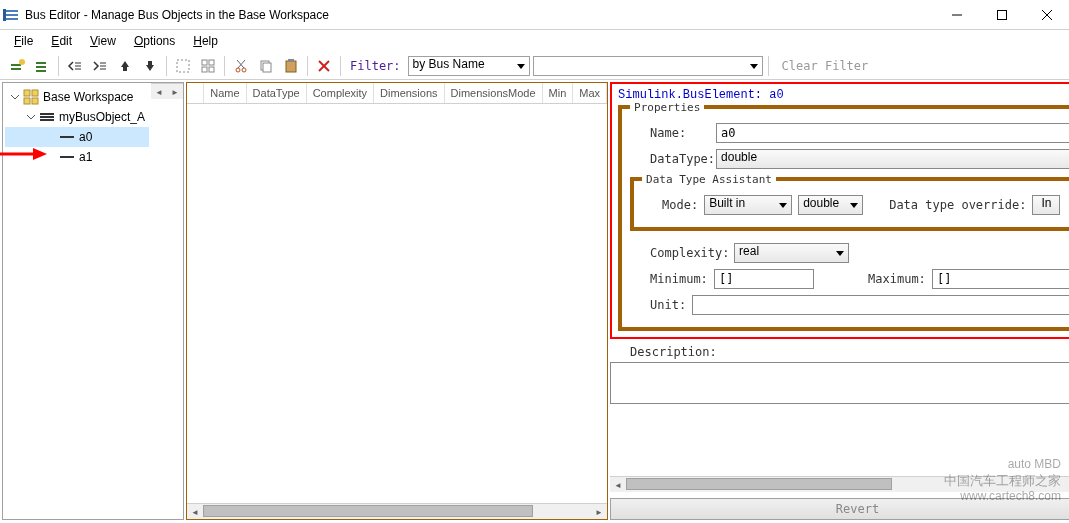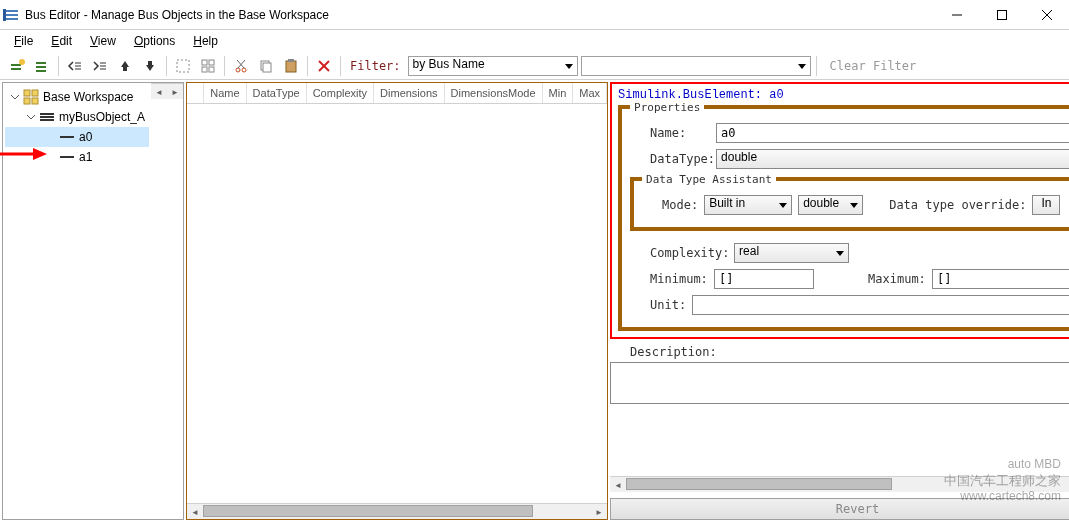--- a/index.html
+++ b/index.html
@@ -12,21 +12,21 @@
 .titlebar-controls { display: flex; }
 .titlebar-btn { width: 45px; height: 29px; display: flex; align-items: center; justify-content: center; cursor: pointer; }
 
 .menubar { display: flex; height: 22px; gap: 2px; padding: 2px 6px; align-items: flex-start; }
 .menubar-item { padding: 2px 8px; cursor: pointer; }
 .menubar-item u { text-decoration: underline; }
 
 .toolbar { display: flex; align-items: center; height: 28px; padding: 2px 6px; gap: 3px; border-bottom: 1px solid #d0d0d0; }
 .tb-btn { width: 22px; height: 22px; display: flex; align-items: center; justify-content: center; cursor: pointer; border: 1px solid transparent; }
 .tb-sep { width: 1px; height: 20px; background: #d0d0d0; margin: 0 2px; }
-.tb-label { margin: 0 4px; color: #7f1d1d; font-family: monospace; }
+.tb-label { margin: 0 4px; color: #4c1d95; font-family: monospace; }
 .tb-select { border: 1px solid #a0a0a0; height: 20px; padding: 0 18px 0 4px; font-family: monospace; font-size: 12px; cursor: pointer; position: relative; background: #fff; }
 .tb-select::after { content: ''; position: absolute; right: 4px; top: 7px; border-left: 4px solid transparent; border-right: 4px solid transparent; border-top: 5px solid #000; }
 .tb-clear { color: #999; margin-left: 8px; font-family: monospace; }
 
 .main { display: flex; height: 442px; }
 .left-panel { width: 266px; border: 1px solid #a0a0a0; margin: 2px; display: flex; flex-direction: row; position: relative; }
 .center-panel { width: 422px; border: 1px solid #a16207; margin: 2px 0; display: flex; flex-direction: column; position: relative; }
 .right-panel { flex: 1; margin: 2px; display: flex; flex-direction: column; position: relative; }
 
 .tree { padding: 4px 2px; flex: 1; overflow: auto; }
@@ -191,21 +191,21 @@
     </div>
   <div class="tb-sep"></div>
   <div class="tb-btn">
       <svg width="16" height="16">
         <line x1="3" y1="3" x2="13" y2="13" stroke="#d02020" stroke-width="2"></line>
         <line x1="13" y1="3" x2="3" y2="13" stroke="#d02020" stroke-width="2"></line>
       </svg>
     </div>
   <div class="tb-sep"></div>
   <span class="tb-label">Filter:</span>
-  <div class="tb-select" style="width:170px"><span>by Bus Name</span></div>
+  <div class="tb-select" style="width:122px"><span>by Bus Name</span></div>
   <div class="tb-select" style="width:230px"><span></span></div>
   <div class="tb-sep"></div>
   <span class="tb-clear">Clear Filter</span>
 </div>
 
 <div class="main">
 
   <div class="left-panel">
     <svg class="arrow-marker" viewBox="0 0 50 14">
         <line x1="0" y1="7" x2="36" y2="7" stroke="#ff0000" stroke-width="3"></line>

